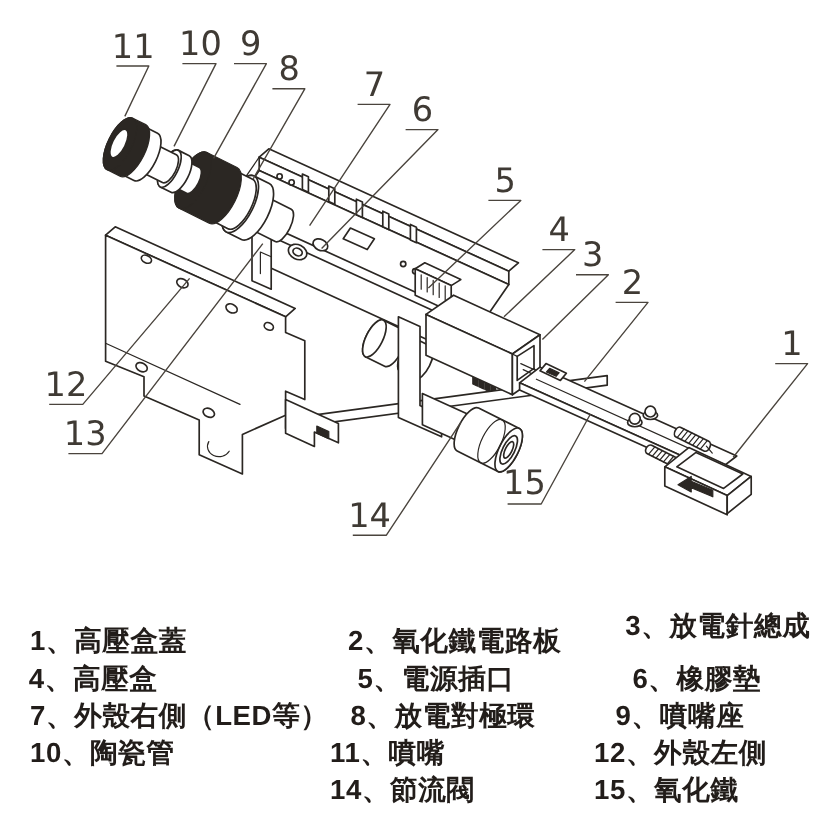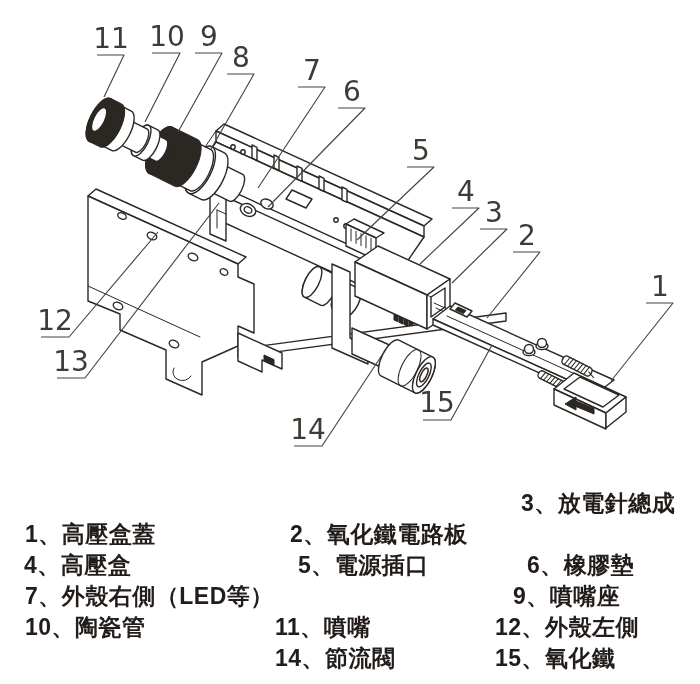--- a/index.html
+++ b/index.html
@@ -225,25 +225,26 @@
         <polyline points="294,446 322,446 384,352" class="leader"></polyline>
         <text x="308" y="439" class="callout-num">14</text>
         <polyline points="423,420 451,420 492,345" class="leader"></polyline>
         <text x="437" y="412" class="callout-num">15</text>
       </g>
   </svg>
 
   <div style="position:absolute;left:0;top:0;width:700px;height:483px;pointer-events:none;">
       <span class="legend-item" style="left: 25px; top: 523px;">1、高壓盒蓋</span>
       <span class="legend-item" style="left: 290px; top: 523px;">2、氧化鐵電路板</span>
-      <span class="legend-item" style="left: 521px; top: 492px; text-align: center;">3、放電針總成</span>
+      <span class="legend-item" style="left: 521px; top: 510px; text-align: center;">3、放電針總成</span>
       <span class="legend-item" style="left: 24px; top: 554px;">4、高壓盒</span>
       <span class="legend-item" style="left: 298px; top: 554px;">5、電源插口</span>
       <span class="legend-item" style="left: 527px; top: 554px;">6、橡膠墊</span>
       <span class="legend-item" style="left: 25px; top: 585px; text-align: right;">7、外殼右側（LED等）</span>
+      <span class="legend-item" style="left: 292px; top: 585px;">8、放電對極環</span>
       <span class="legend-item" style="left: 513px; top: 585px;">9、噴嘴座</span>
       <span class="legend-item" style="left: 25px; top: 616px;">10、陶瓷管</span>
       <span class="legend-item" style="left: 275px; top: 616px;">11、噴嘴</span>
       <span class="legend-item" style="left: 495px; top: 616px;">12、外殼左側</span>
       <span class="legend-item" style="left: 275px; top: 647px;">14、節流閥</span>
       <span class="legend-item" style="left: 495px; top: 647px;">15、氧化鐵</span>
     </div>
 </div>
 
 </body></html>

